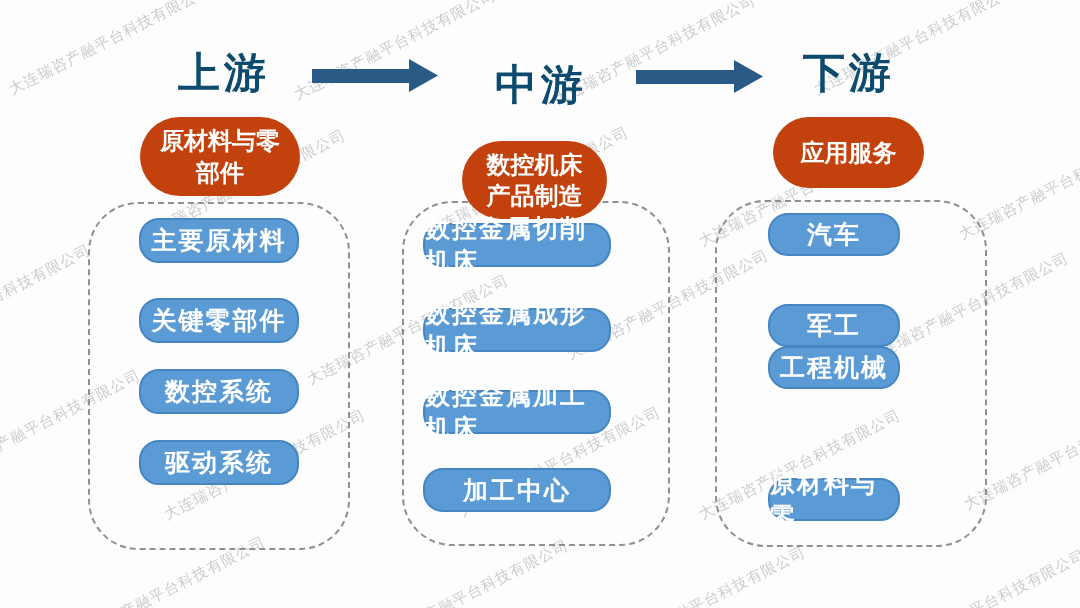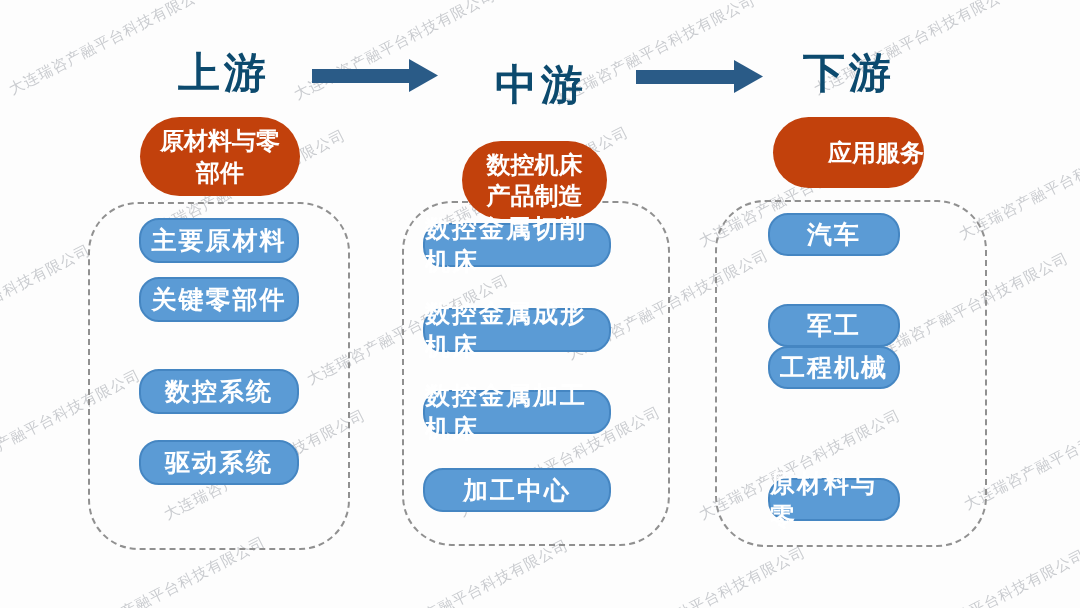--- a/index.html
+++ b/index.html
@@ -59,21 +59,21 @@
     align-items: center;
     justify-content: center;
     font-family: Liberation Sans, sans-serif;
     font-weight: 700;
     font-size: 24px;
     line-height: 1.3;
     text-align: center;
   }
   #pill-up   { left: 140px; top: 117px; width: 160px; height: 79px; }
   #pill-mid  { left: 462px; top: 117px; width: 145px; height: 78px; margin-top: 24px; }
-  #pill-down { left: 773px; top: 117px; width: 151px; height: 71px; align-items: flex-end; }
+  #pill-down { left: 773px; top: 117px; width: 151px; height: 71px; }
 
   
   .group {
     position: absolute;
     z-index: 1;
     border: 2px dashed #909090;
     border-radius: 50px;
     background: transparent;
   }
   #group-up   { left: 88px;  top: 202px; width: 258px; height: 344px; }
@@ -92,21 +92,21 @@
     display: flex;
     align-items: center;
     justify-content: center;
     font-family: "DejaVu Serif", serif;
     font-weight: 700;
     font-size: 25px;
     letter-spacing: 2px;
   }
   .item-up   { left: 139px; width: 160px; height: 45px; }
   #item-up-0 { top: 218px; }
-  #item-up-1 { top: 277px; }
+  #item-up-1 { top: 298px; }
   #item-up-2 { top: 369px; }
   #item-up-3 { top: 440px; }
 
   .item-mid   { left: 423px; width: 188px; height: 44px; }
   #item-mid-0 { top: 223px; }
   #item-mid-1 { top: 308px; }
   #item-mid-2 { top: 390px; }
   #item-mid-3 { top: 468px; }
 
   .item-down   { left: 768px; width: 132px; height: 43px; }

